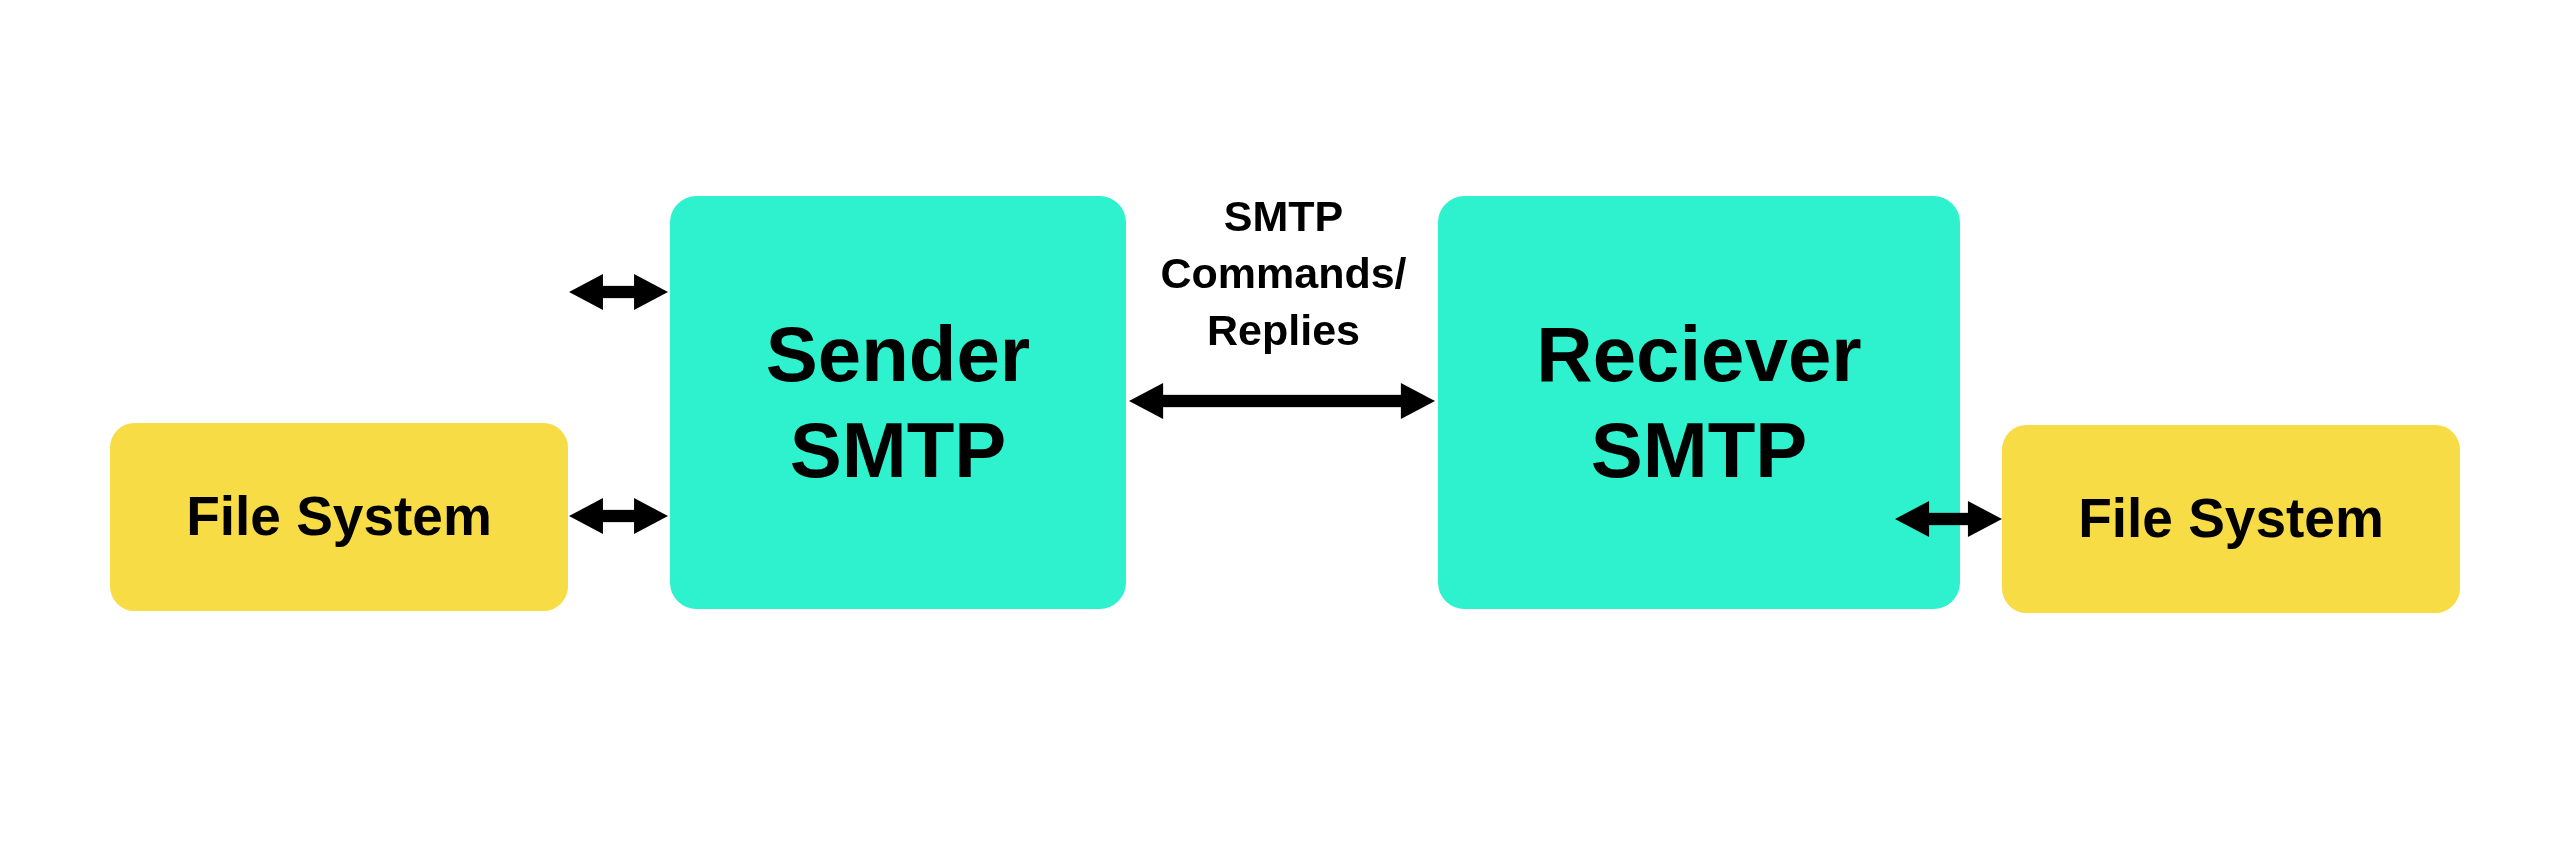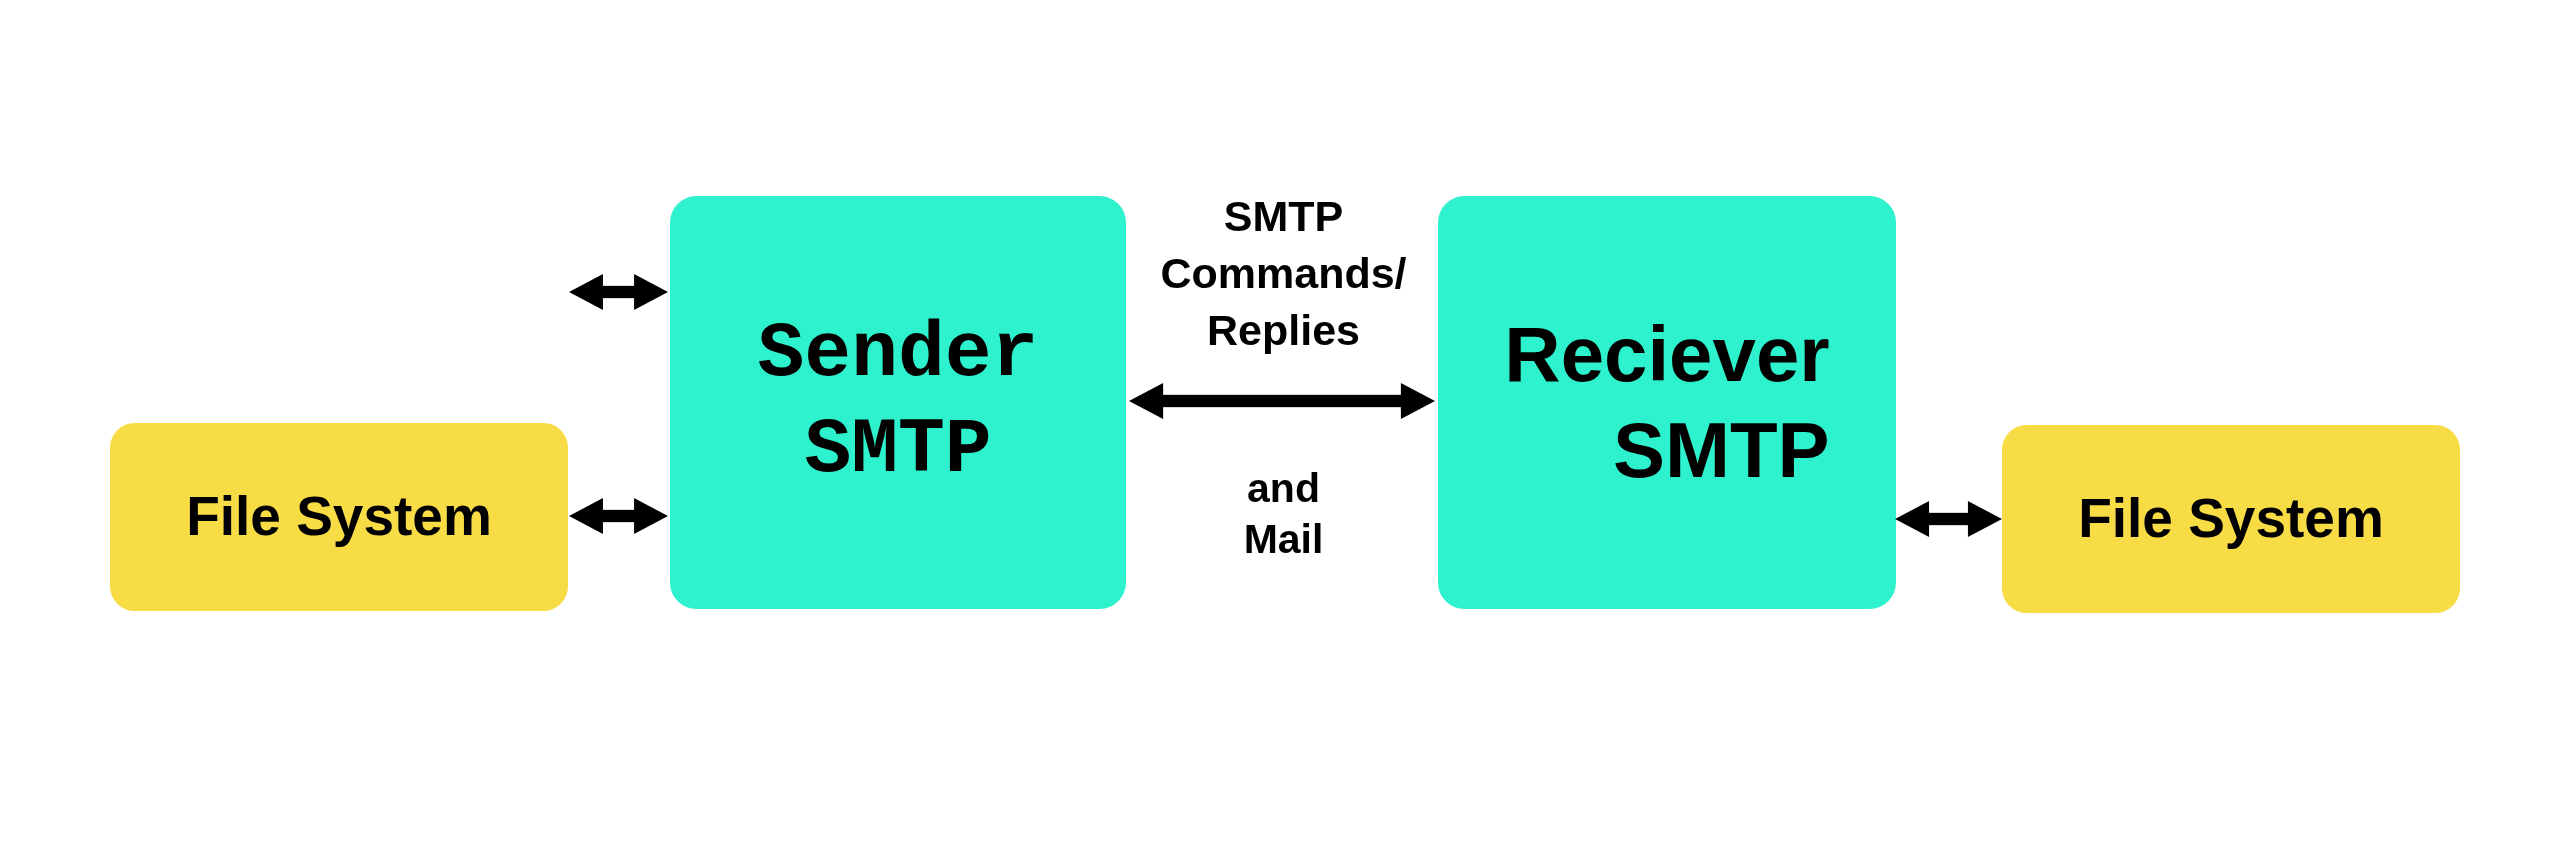--- a/index.html
+++ b/index.html
@@ -8,22 +8,22 @@
   .canvas{position:relative;width:2576px;height:861px;background:#ffffff;}
 
   .node{position:absolute;display:flex;align-items:center;justify-content:center;
         text-align:center;font-weight:bold;color:#000;white-space:pre-line;}
 
   .node-small{width:458px;height:186px;border-radius:24.6px;font-size:55px;line-height:1.15;}
   .node-large{width:456px;height:413px;border-radius:26.5px;font-size:78px;line-height:1.22;}
 
   .node-user{left:110px;top:196px;}
   .node-fs-left{left:110px;top:423px;height:188px;}
-  .node-sender{left:670px;top:196px;font-family:Liberation Mono, monospace;}
-  .node-receiver{left:1438px;top:196px;width:458px;text-align:right;}
+  .node-sender{left:670px;top:196px;}
+  .node-receiver{left:1438px;top:196px;width:522px;}
   .node-fs-right{left:2002px;top:425px;height:188px;}
 
   .arrow{position:absolute;fill:#000000;}
   .arrow-user{left:569px;top:271px;}
   .arrow-fs-left{left:569px;top:495px;}
   .arrow-center{left:1129px;top:380px;}
   .arrow-fs-right{left:1895px;top:498px;}
 
   .edge-label{position:absolute;left:1099px;width:369px;text-align:center;
               font-weight:bold;color:#000;white-space:pre-line;}
@@ -67,17 +67,15 @@
   <svg class="arrow arrow-fs-right" width="107" height="42" viewBox="0 0 113 44">
     <polygon points="0,22 36,3 36,41"></polygon>
     <polygon points="113,22 77,3 77,41"></polygon>
     <rect x="28" y="15.5" width="57" height="13"></rect>
   </svg>
 
   <div class="edge-label edge-label-top">SMTP
 Commands/
 Replies</div>
 
-  <div class="edge-label edge-label-bottom">and
-Mail</div>
 
 </div>
 
 
 </body></html>

